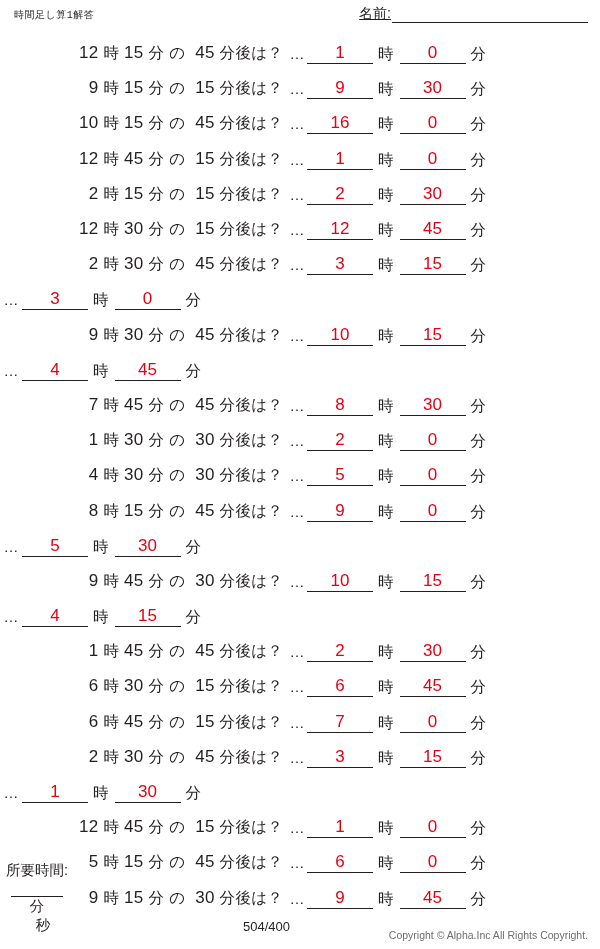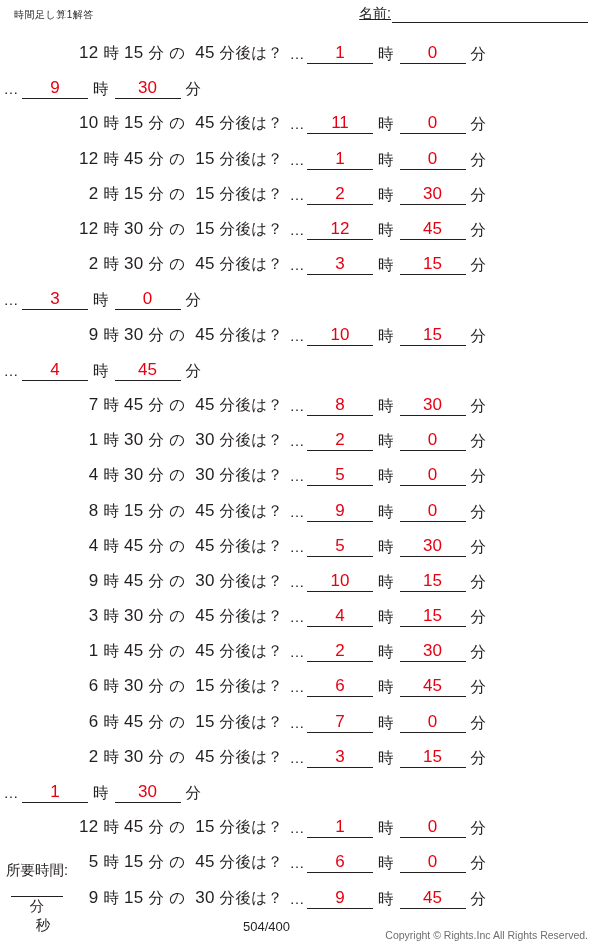--- a/index.html
+++ b/index.html
@@ -30,20 +30,21 @@
     width: 600px;
     height: 34px;
   }
   .doc-title {
     position: absolute;
     left: 14px;
     top: 8px;
     font-size: 10px;
     letter-spacing: 0.5px;
     white-space: nowrap;
+    font-family: Liberation Mono, monospace;
   }
   .name-area {
     position: absolute;
     right: 12px;
     top: 5px;
     display: flex;
     align-items: flex-start;
     text-decoration: underline;
   }
   .name-label {
@@ -163,33 +164,34 @@
         <div class="q"><span class="num">12</span> <span class="u">時</span> <span class="num">15</span> <span class="u">分</span> <span class="u">の</span>&nbsp;&nbsp;<span class="num">45</span> <span class="u">分後は？</span></div>
         <div class="dots">…</div>
         <div class="ansgroup">
           <div class="blank">1</div>
           <div class="unit">時</div>
           <div class="blank">0</div>
           <div class="unit">分</div>
         </div>
       </div>
       <div class="row">
+        <div class="q"><span class="num">9</span> <span class="u">時</span> <span class="num">15</span> <span class="u">分</span> <span class="u">の</span>&nbsp;&nbsp;<span class="num">15</span> <span class="u">分後は？</span></div>
         <div class="dots">…</div>
         <div class="ansgroup">
           <div class="blank">9</div>
           <div class="unit">時</div>
           <div class="blank">30</div>
           <div class="unit">分</div>
         </div>
       </div>
       <div class="row">
         <div class="q"><span class="num">10</span> <span class="u">時</span> <span class="num">15</span> <span class="u">分</span> <span class="u">の</span>&nbsp;&nbsp;<span class="num">45</span> <span class="u">分後は？</span></div>
         <div class="dots">…</div>
         <div class="ansgroup">
-          <div class="blank">11</div>
+          <div class="blank">16</div>
           <div class="unit">時</div>
           <div class="blank">0</div>
           <div class="unit">分</div>
         </div>
       </div>
       <div class="row">
         <div class="q"><span class="num">12</span> <span class="u">時</span> <span class="num">45</span> <span class="u">分</span> <span class="u">の</span>&nbsp;&nbsp;<span class="num">15</span> <span class="u">分後は？</span></div>
         <div class="dots">…</div>
         <div class="ansgroup">
           <div class="blank">1</div>
@@ -290,41 +292,39 @@
         <div class="q"><span class="num">8</span> <span class="u">時</span> <span class="num">15</span> <span class="u">分</span> <span class="u">の</span>&nbsp;&nbsp;<span class="num">45</span> <span class="u">分後は？</span></div>
         <div class="dots">…</div>
         <div class="ansgroup">
           <div class="blank">9</div>
           <div class="unit">時</div>
           <div class="blank">0</div>
           <div class="unit">分</div>
         </div>
       </div>
       <div class="row">
-        <div class="q"><span class="num">4</span> <span class="u">時</span> <span class="num">45</span> <span class="u">分</span> <span class="u">の</span>&nbsp;&nbsp;<span class="num">45</span> <span class="u">分後は？</span></div>
         <div class="dots">…</div>
         <div class="ansgroup">
           <div class="blank">5</div>
           <div class="unit">時</div>
           <div class="blank">30</div>
           <div class="unit">分</div>
         </div>
       </div>
       <div class="row">
         <div class="q"><span class="num">9</span> <span class="u">時</span> <span class="num">45</span> <span class="u">分</span> <span class="u">の</span>&nbsp;&nbsp;<span class="num">30</span> <span class="u">分後は？</span></div>
         <div class="dots">…</div>
         <div class="ansgroup">
           <div class="blank">10</div>
           <div class="unit">時</div>
           <div class="blank">15</div>
           <div class="unit">分</div>
         </div>
       </div>
       <div class="row">
-        <div class="q"><span class="num">3</span> <span class="u">時</span> <span class="num">30</span> <span class="u">分</span> <span class="u">の</span>&nbsp;&nbsp;<span class="num">45</span> <span class="u">分後は？</span></div>
         <div class="dots">…</div>
         <div class="ansgroup">
           <div class="blank">4</div>
           <div class="unit">時</div>
           <div class="blank">15</div>
           <div class="unit">分</div>
         </div>
       </div>
       <div class="row">
         <div class="q"><span class="num">1</span> <span class="u">時</span> <span class="num">45</span> <span class="u">分</span> <span class="u">の</span>&nbsp;&nbsp;<span class="num">45</span> <span class="u">分後は？</span></div>
@@ -408,16 +408,16 @@
     </div>
 
   <div class="footer">
     <div class="time-req">
       <span>所要時間:</span>
       <span class="time-line"></span>
       <span class="time-unit">分</span>
       <span class="time-unit" style="padding-left:12px;">秒</span>
     </div>
     <div class="page-no">504/400</div>
-    <div class="copyright">Copyright ©  Rights.Inc All Rights Reserved.</div>
+    <div class="copyright">Copyright ©  Alpha.Inc All Rights Copyright.</div>
   </div>
 
 </div>
 
 </body></html>

